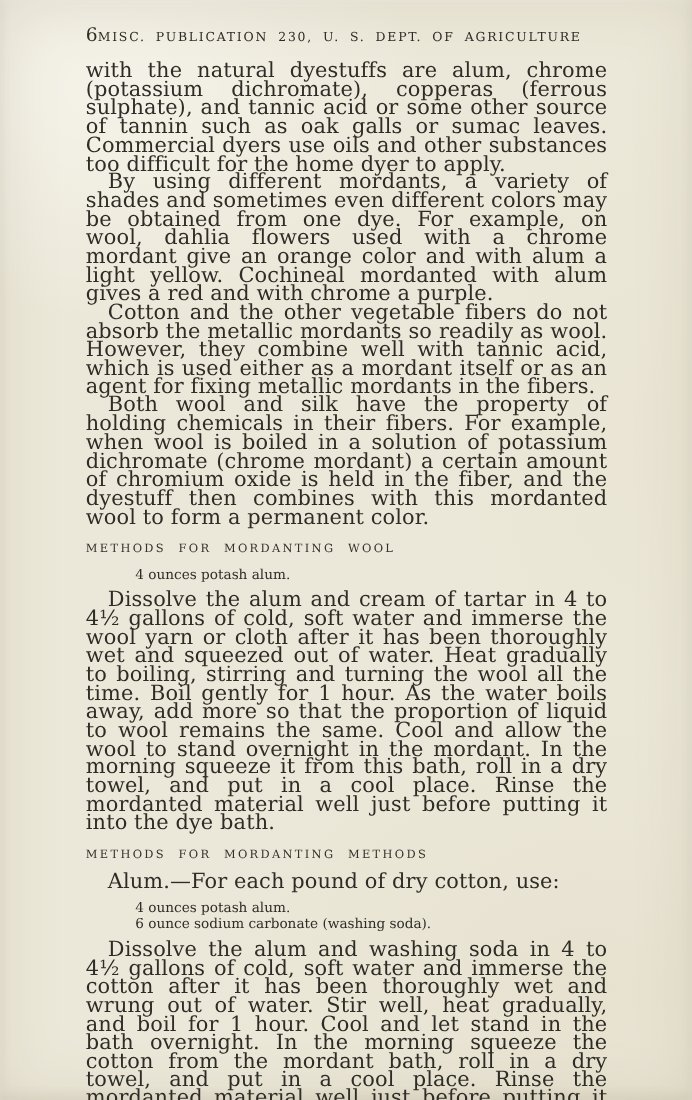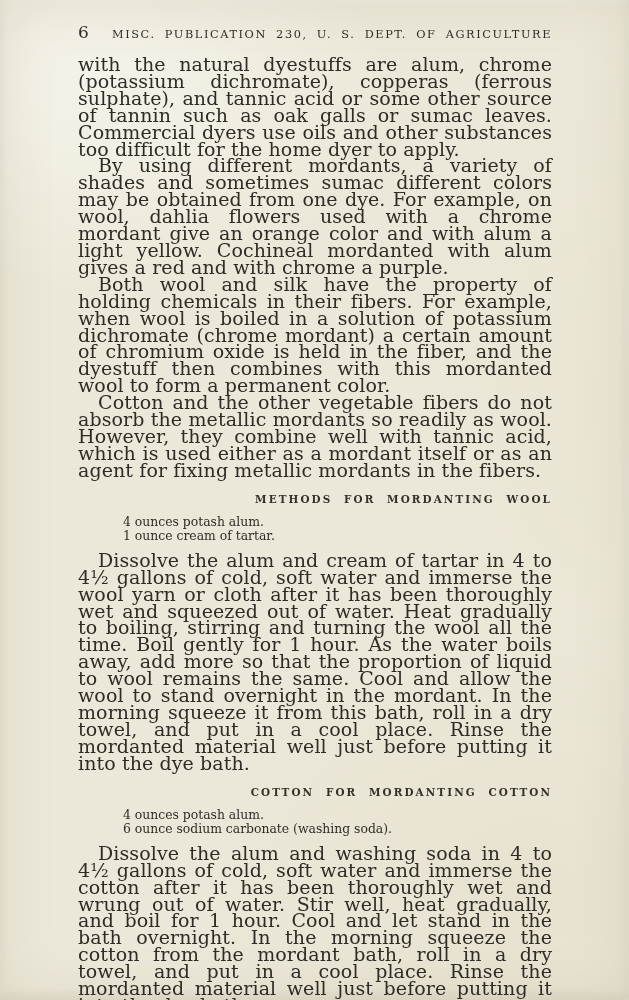--- a/index.html
+++ b/index.html
@@ -30,21 +30,21 @@
   .running-head {
     display: flex;
     align-items: baseline;
   }
   .page-num {
     font-size: 17px;
     line-height: 1;
   }
   .running-title {
     flex: 1;
-    text-align: right;
+    text-align: left;
     font-size: 11.3px;
     letter-spacing: 1.6px;
     word-spacing: 4px;
     white-space: nowrap;
   }
   .body-text {
     margin-top: 15px;
   }
   .body-text p {
     margin: 0;
@@ -52,23 +52,23 @@
     line-height: 16.9px;
     text-align: justify;
     text-indent: 20px;
     letter-spacing: 0.1px;
   }
   .body-text p.noindent {
     text-indent: 0;
   }
   .section-heading {
     margin: 14px 0 10px 0;
-    text-align: right;
+    text-align: left;
     font-size: 10.4px;
-    font-weight: bold;
+    font-weight: normal;
     letter-spacing: 2.1px;
     word-spacing: 6px;
     color: #33312a;
   }
   ul.recipe {
     list-style: none;
     margin: 8px 0 8px 0;
     padding: 0 0 0 45px;
     font-size: 12.4px;
     line-height: 14.6px;
@@ -86,41 +86,41 @@
 
   <header class="running-head">
     <span class="page-num">6</span>
     <span class="running-title">MISC. PUBLICATION 230, U. S. DEPT. OF AGRICULTURE</span>
   </header>
 
   <main class="body-text">
 
     <p class="noindent">with the natural dyestuffs are alum, chrome (potassium dichromate), copperas (ferrous sulphate), and tannic acid or some other source of tannin such as oak galls or sumac leaves.  Commercial dyers use oils and other substances too difficult for the home dyer to apply.</p>
 
-    <p>By using different mordants, a variety of shades and sometimes sumac different colors may be obtained from one dye.  For example, on wool, dahlia flowers used with a chrome mordant give an orange color and with alum a light yellow.  Cochineal mordanted with alum gives a red and with chrome a purple.</p>
+    <p>By using different mordants, a variety of shades and sometimes even different colors may be obtained from one dye.  For example, on wool, dahlia flowers used with a chrome mordant give an orange color and with alum a light yellow.  Cochineal mordanted with alum gives a red and with chrome a purple.</p>
+
+    <p>Cotton and the other vegetable fibers do not absorb the metallic mordants so readily as wool.  However, they combine well with tannic acid, which is used either as a mordant itself or as an agent for fixing metallic mordants in the fibers.</p>
 
     <p>Both wool and silk have the property of holding chemicals in their fibers.  For example, when wool is boiled in a solution of potassium dichromate (chrome mordant) a certain amount of chromium oxide is held in the fiber, and the dyestuff then combines with this mordanted wool to form a permanent color.</p>
-
-    <p>Cotton and the other vegetable fibers do not absorb the metallic mordants so readily as wool.  However, they combine well with tannic acid, which is used either as a mordant itself or as an agent for fixing metallic mordants in the fibers.</p>
 
     <h2 class="section-heading">METHODS FOR MORDANTING WOOL</h2>
 
 
     <ul class="recipe">
       <li>4 ounces potash alum.</li>
-      <li>1 ounce cream of tartar.</li>
     </ul>
 
     <p>Dissolve the alum and cream of tartar in 4 to 4½ gallons of cold, soft water and immerse the wool yarn or cloth after it has been thoroughly wet and squeezed out of water.  Heat gradually to boiling, stirring and turning the wool all the time.  Boil gently for 1 hour.  As the water boils away, add more so that the proportion of liquid to wool remains the same.  Cool and allow the wool to stand overnight in the mordant.  In the morning squeeze it from this bath, roll in a dry towel, and put in a cool place.  Rinse the mordanted material well just before putting it into the dye bath.</p>
 
 
 
 
-    <h2 class="section-heading">COTTON FOR MORDANTING COTTON</h2>
+    <h2 class="section-heading">METHODS FOR MORDANTING METHODS</h2>
 
+    <p>Alum.—For each pound of dry cotton, use:</p>
 
     <ul class="recipe">
       <li>4 ounces potash alum.</li>
       <li>6 ounce sodium carbonate (washing soda).</li>
     </ul>
 
     <p>Dissolve the alum and washing soda in 4 to 4½ gallons of cold, soft water and immerse the cotton after it has been thoroughly wet and wrung out of water.  Stir well, heat gradually, and boil for 1 hour. Cool and let stand in the bath overnight.  In the morning squeeze the cotton from the mordant bath, roll in a dry towel, and put in a cool place.  Rinse the mordanted material well just before putting it into the dye bath.</p>
 
     <p>Alum-tannin-alum.—For each pound of dry follow, use:</p>
 

